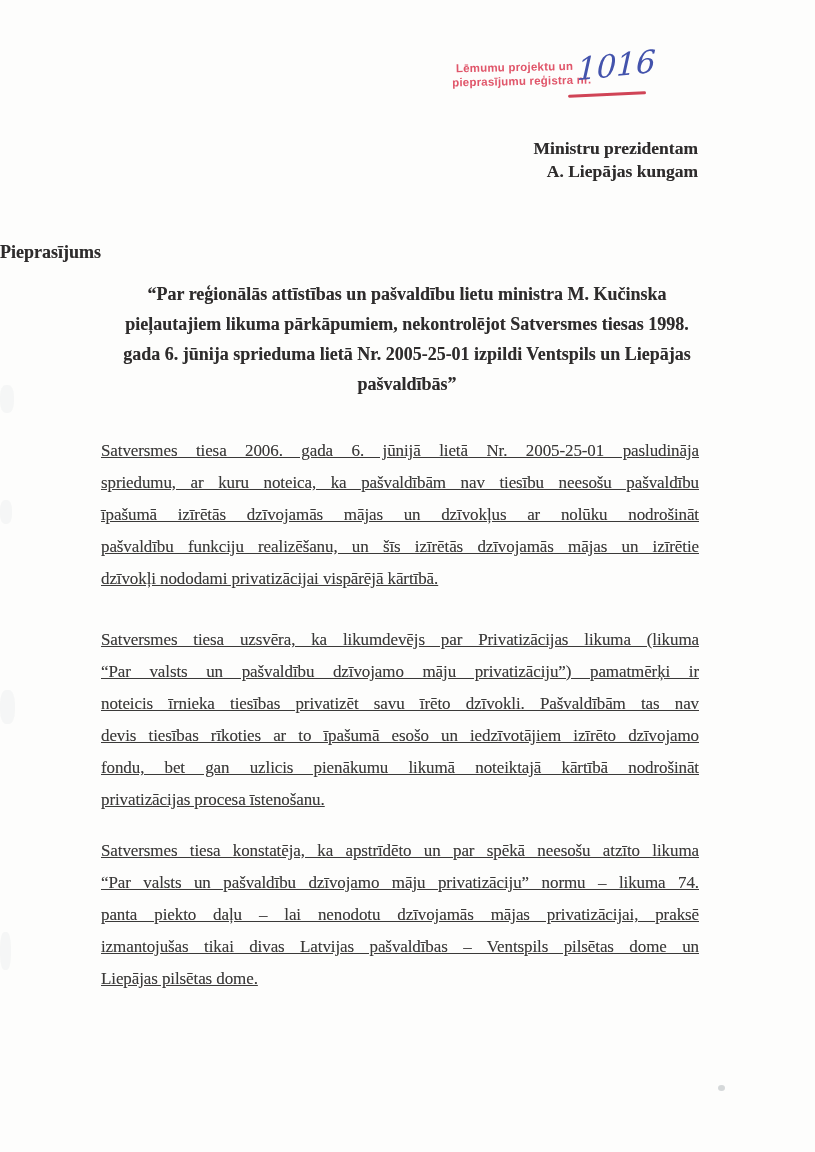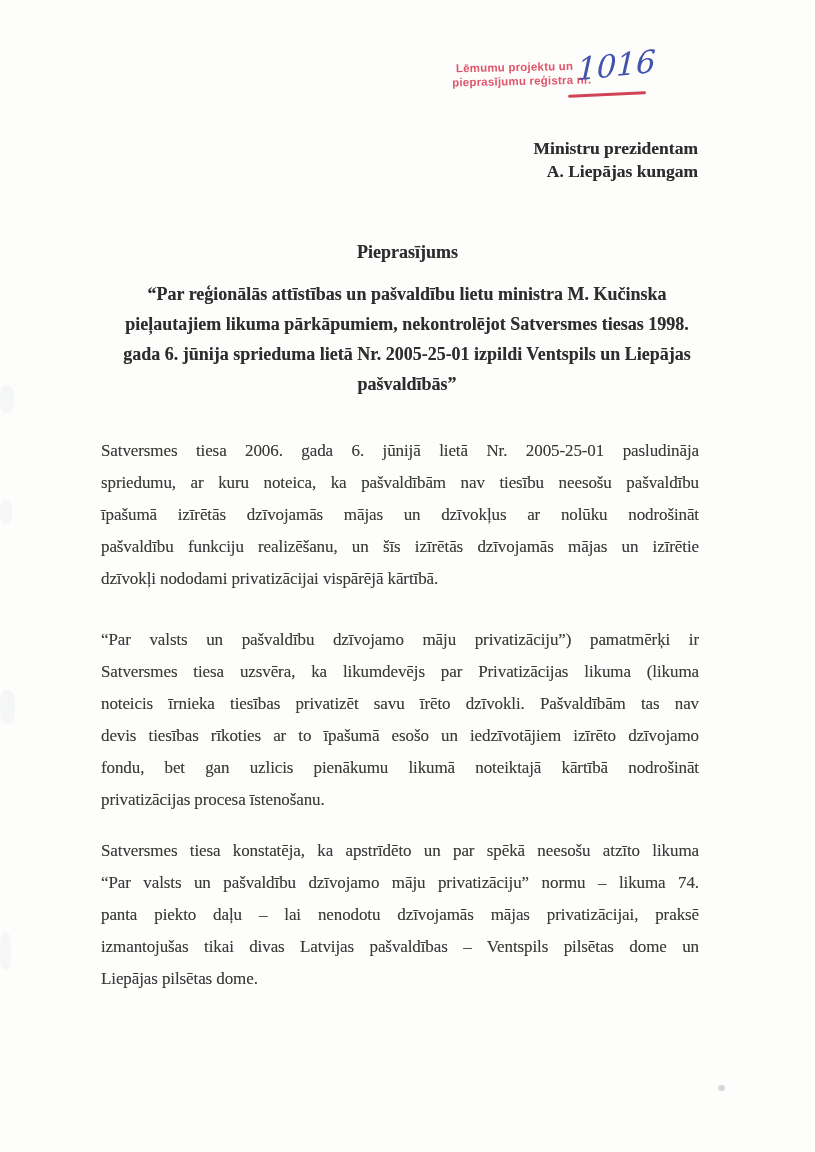--- a/index.html
+++ b/index.html
@@ -68,21 +68,21 @@
     line-height: 22.5px;
     color: #2e2c2c;
     text-shadow: 0 0 0.4px rgba(50,48,48,0.45);
   }
 
   
   .doc-title {
     position: absolute;
     top: 242px; left: 0;
     width: 815px;
-    text-align: center;
+    text-align: left;
     font-weight: bold;
     font-size: 18px;
     color: #2e2c2c;
     text-shadow: 0 0 0.4px rgba(50,48,48,0.45);
   }
   .subject {
     position: absolute;
     top: 279px; left: 97px;
     width: 620px;
     text-align: center;
@@ -100,21 +100,21 @@
     width: 598px;
     font-size: 17px;
     line-height: 32px;
     letter-spacing: -0.1px;
     color: #3b3a39;
     text-shadow: 0 0 0.45px rgba(59,58,57,0.4);
   }
   .p1 { top: 435px; }
   .p2 { top: 624px; }
   .p3 { top: 835px; }
-  .pline { text-align: justify; text-align-last: justify; white-space: normal; }
+  .pline { text-align: justify; text-align-last: justify; white-space: normal; text-decoration: underline; }
   .pline.last { text-align: center; text-align-last: left; }
 </style>
 </head>
 <body>
 
 <div class="page">
 
   <div class="smudge" style="left:0;top:385px;width:14px;height:28px;"></div>
   <div class="smudge" style="left:0;top:500px;width:12px;height:24px;"></div>
   <div class="smudge" style="left:0;top:690px;width:15px;height:34px;"></div>
@@ -144,22 +144,22 @@
 
   <div class="para p1">
     <div class="pline">Satversmes tiesa 2006. gada 6. jūnijā lietā Nr. 2005-25-01 pasludināja</div>
     <div class="pline">spriedumu, ar kuru noteica, ka pašvaldībām nav tiesību neesošu pašvaldību</div>
     <div class="pline">īpašumā izīrētās dzīvojamās mājas un dzīvokļus ar nolūku nodrošināt</div>
     <div class="pline">pašvaldību funkciju realizēšanu, un šīs izīrētās dzīvojamās mājas un izīrētie</div>
     <div class="pline last">dzīvokļi nododami privatizācijai vispārējā kārtībā.</div>
   </div>
 
   <div class="para p2">
+    <div class="pline">Satversmes tiesa uzsvēra, ka likumdevējs par Privatizācijas likuma (likuma</div>
     <div class="pline">“Par valsts un pašvaldību dzīvojamo māju privatizāciju”) pamatmērķi ir</div>
-    <div class="pline">Satversmes tiesa uzsvēra, ka likumdevējs par Privatizācijas likuma (likuma</div>
     <div class="pline">noteicis īrnieka tiesības privatizēt savu īrēto dzīvokli. Pašvaldībām tas nav</div>
     <div class="pline">devis tiesības rīkoties ar to īpašumā esošo un iedzīvotājiem izīrēto dzīvojamo</div>
     <div class="pline">fondu, bet gan uzlicis pienākumu likumā noteiktajā kārtībā nodrošināt</div>
     <div class="pline last">privatizācijas procesa īstenošanu.</div>
   </div>
 
   <div class="para p3">
     <div class="pline">Satversmes tiesa konstatēja, ka apstrīdēto un par spēkā neesošu atzīto likuma</div>
     <div class="pline">“Par valsts un pašvaldību dzīvojamo māju privatizāciju” normu – likuma 74.</div>
     <div class="pline">panta piekto daļu – lai nenodotu dzīvojamās mājas privatizācijai, praksē</div>

